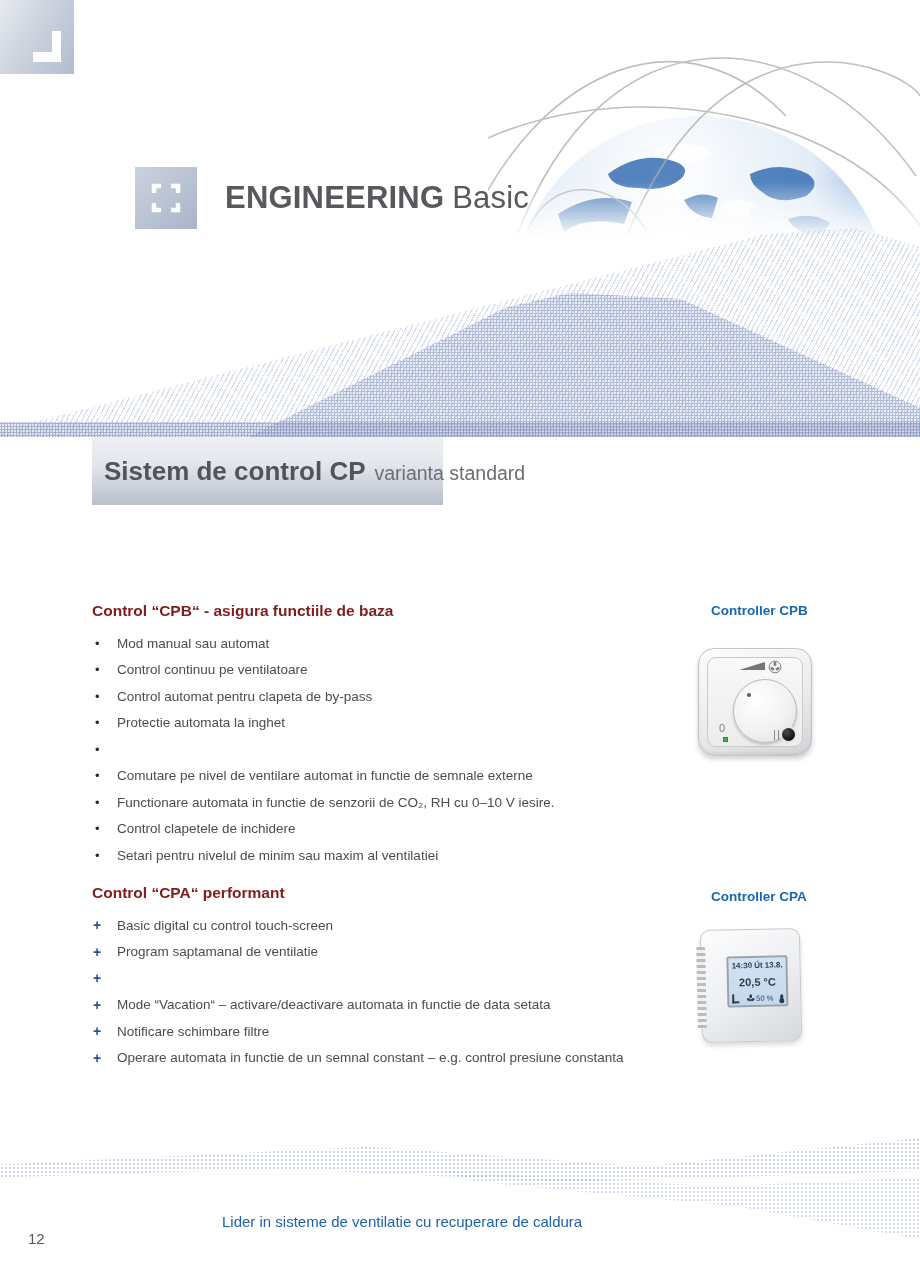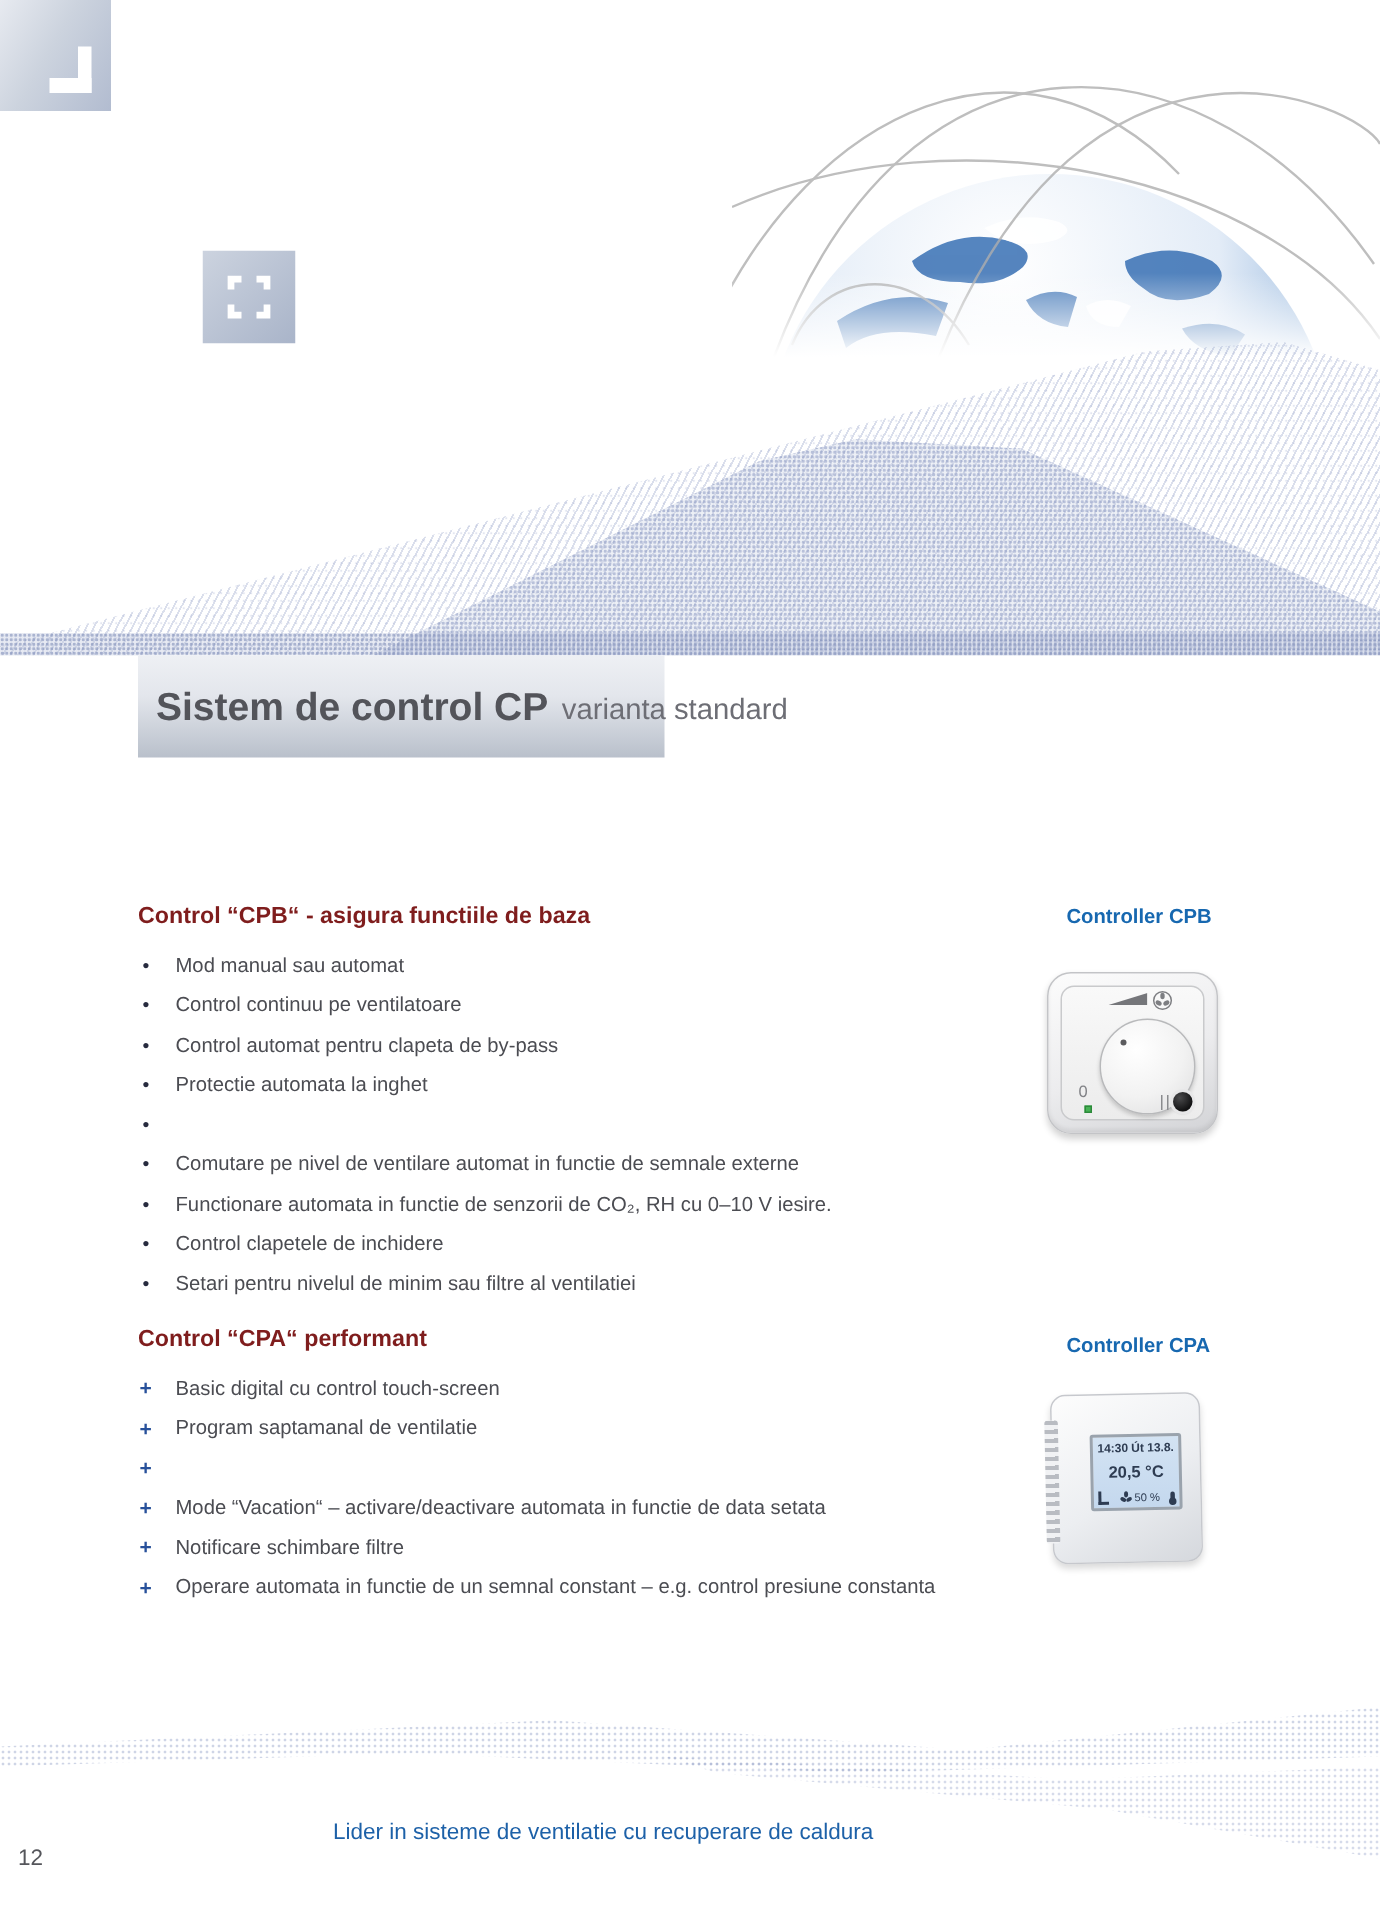--- a/index.html
+++ b/index.html
@@ -142,21 +142,21 @@
   .swoosh::before, .swoosh::after {
     content:""; position:absolute; inset:0;
     background-image:radial-gradient(circle, rgba(140,155,196,0.42) 0.9px, rgba(140,155,196,0) 1.1px);
     background-size:4px 4px;
   }
   .swoosh::before { clip-path:polygon(0 24%, 40% 8%, 70% 26%, 100% 0%, 100% 30%, 62% 40%, 30% 28%, 0 36%); }
   .swoosh::after  { clip-path:polygon(48% 30%, 78% 44%, 100% 36%, 100% 92%, 80% 62%, 52% 40%); opacity:.85; }
 
   .logo-wrap { position:absolute; left:86px; top:1194px; }
   .tagline { position:absolute; left:222px; top:1213px; font-size:15px; color:#1d61a8; white-space:nowrap; }
-  .page-number { position:absolute; left:12px; top:1230px; font-size:15px; color:#55565b; }
+  .page-number { position:absolute; left:28px; top:1230px; font-size:15px; color:#55565b; }
 
   .fan-svg { width:100%; height:100%; display:block; }
 </style>
 </head>
 <body>
 
 <div class="page">
 
   <div class="corner-square">
     <div class="corner-glyph-v"></div>
@@ -209,20 +209,23 @@
         </linearGradient>
       </defs>
       <rect width="62" height="62" fill="url(#gIcon)"></rect>
       <g stroke="#ffffff" stroke-width="4.5" fill="none">
         <path d="M26 19 h-7 v7"></path>
         <path d="M36 19 h7 v7"></path>
         <path d="M43 36 v7 h-7"></path>
         <path d="M26 43 h-7 v-7"></path>
       </g>
     </svg>
+    <div class="page-title">
+      <span class="t-bold">ENGINEERING</span><span class="t-light">Basic</span>
+    </div>
   </div>
 
   <div class="pattern-zone">
     <div class="hatch-tri"></div>
     <div class="mound"></div>
     <div class="base-strip"></div>
   </div>
 
   <div class="banner">
     <span class="b-bold">Sistem de control CP</span>
@@ -267,21 +270,21 @@
           <span class="li-text">Functionare automata in functie de senzorii de CO₂, RH cu 0–10 V iesire.</span>
         </li>
 
         <li>
           <span class="li-marker">•</span>
           <span class="li-text">Control clapetele de inchidere</span>
         </li>
 
         <li>
           <span class="li-marker">•</span>
-          <span class="li-text">Setari pentru nivelul de minim sau filtre al ventilatiei</span>
+          <span class="li-text">Setari pentru nivelul de minim sau maxim al ventilatiei</span>
         </li>
       </ul>
   </div>
   <div class="product-label label-cpb">Controller CPB</div>
 
   <div class="cpb-device">
     <div class="cpb-plate">
       <div class="cpb-wedge"></div>
       <div class="cpb-fan">
         <svg class="fan-svg" viewBox="0 0 20 20">

